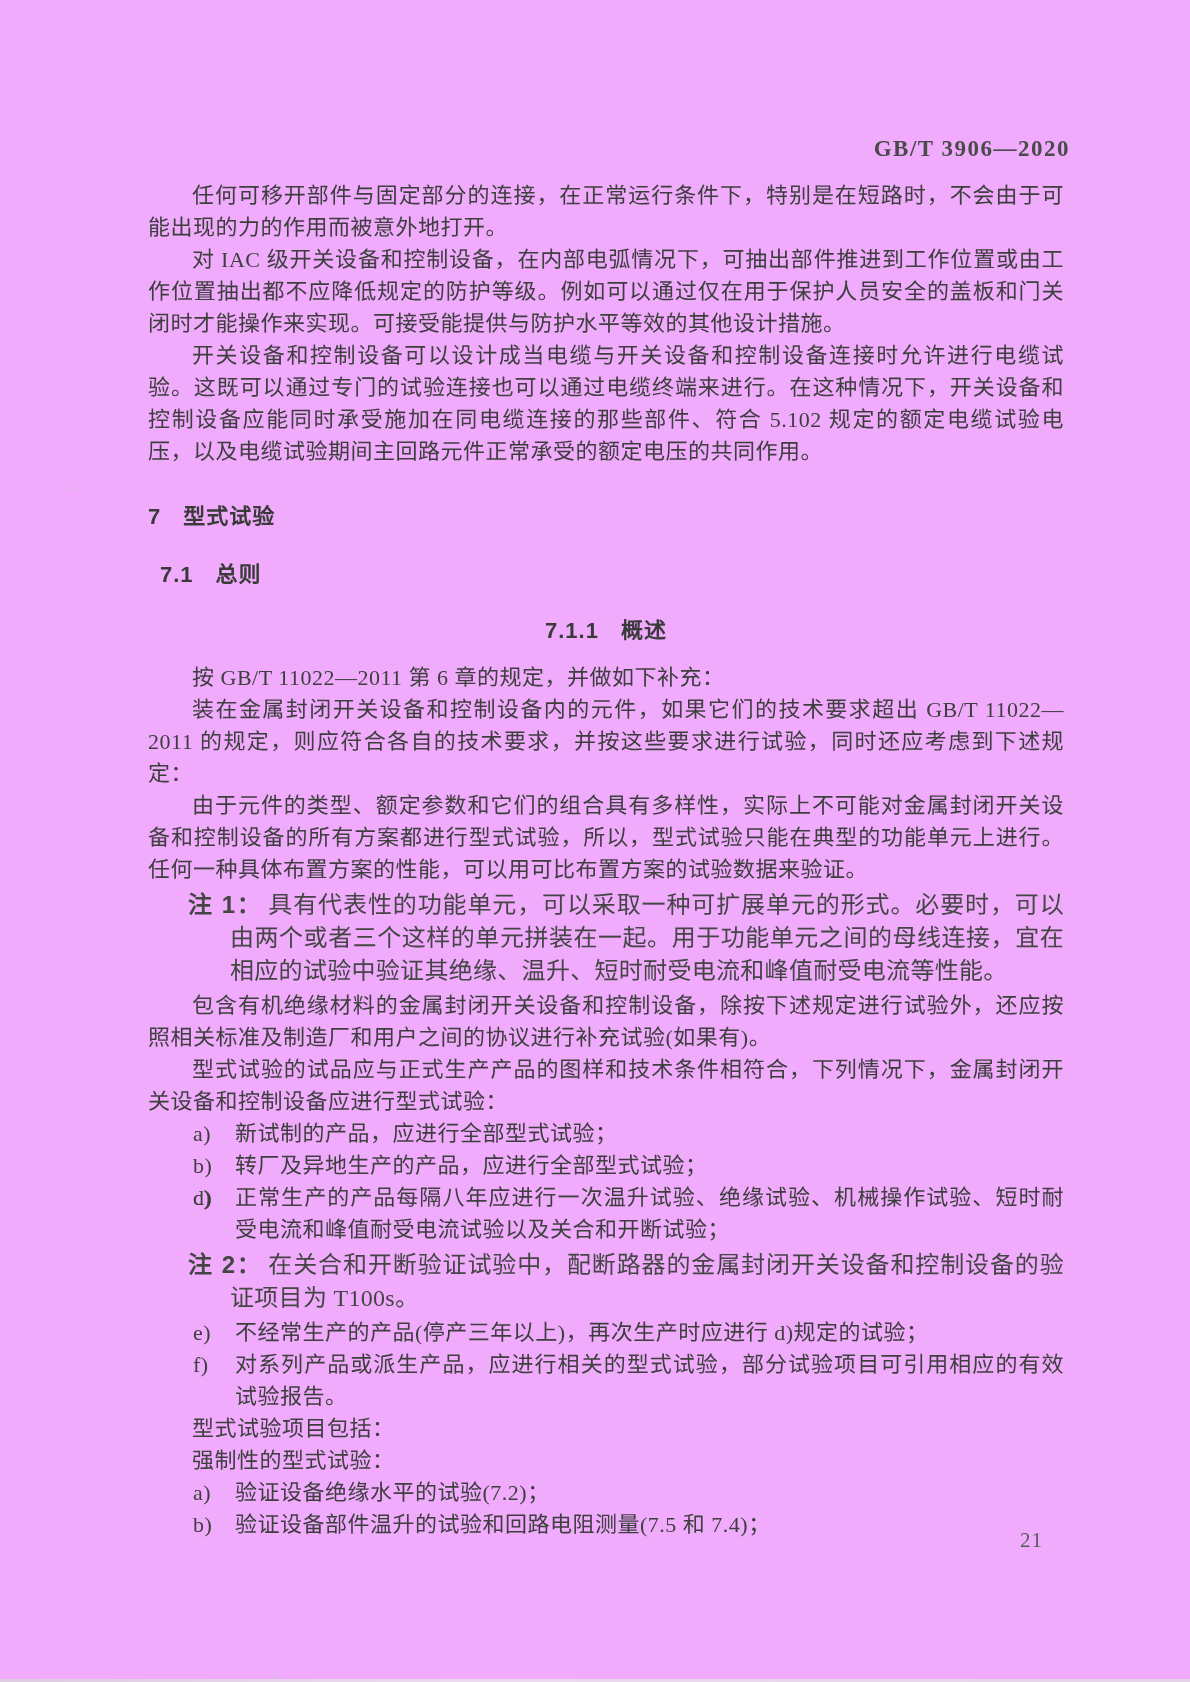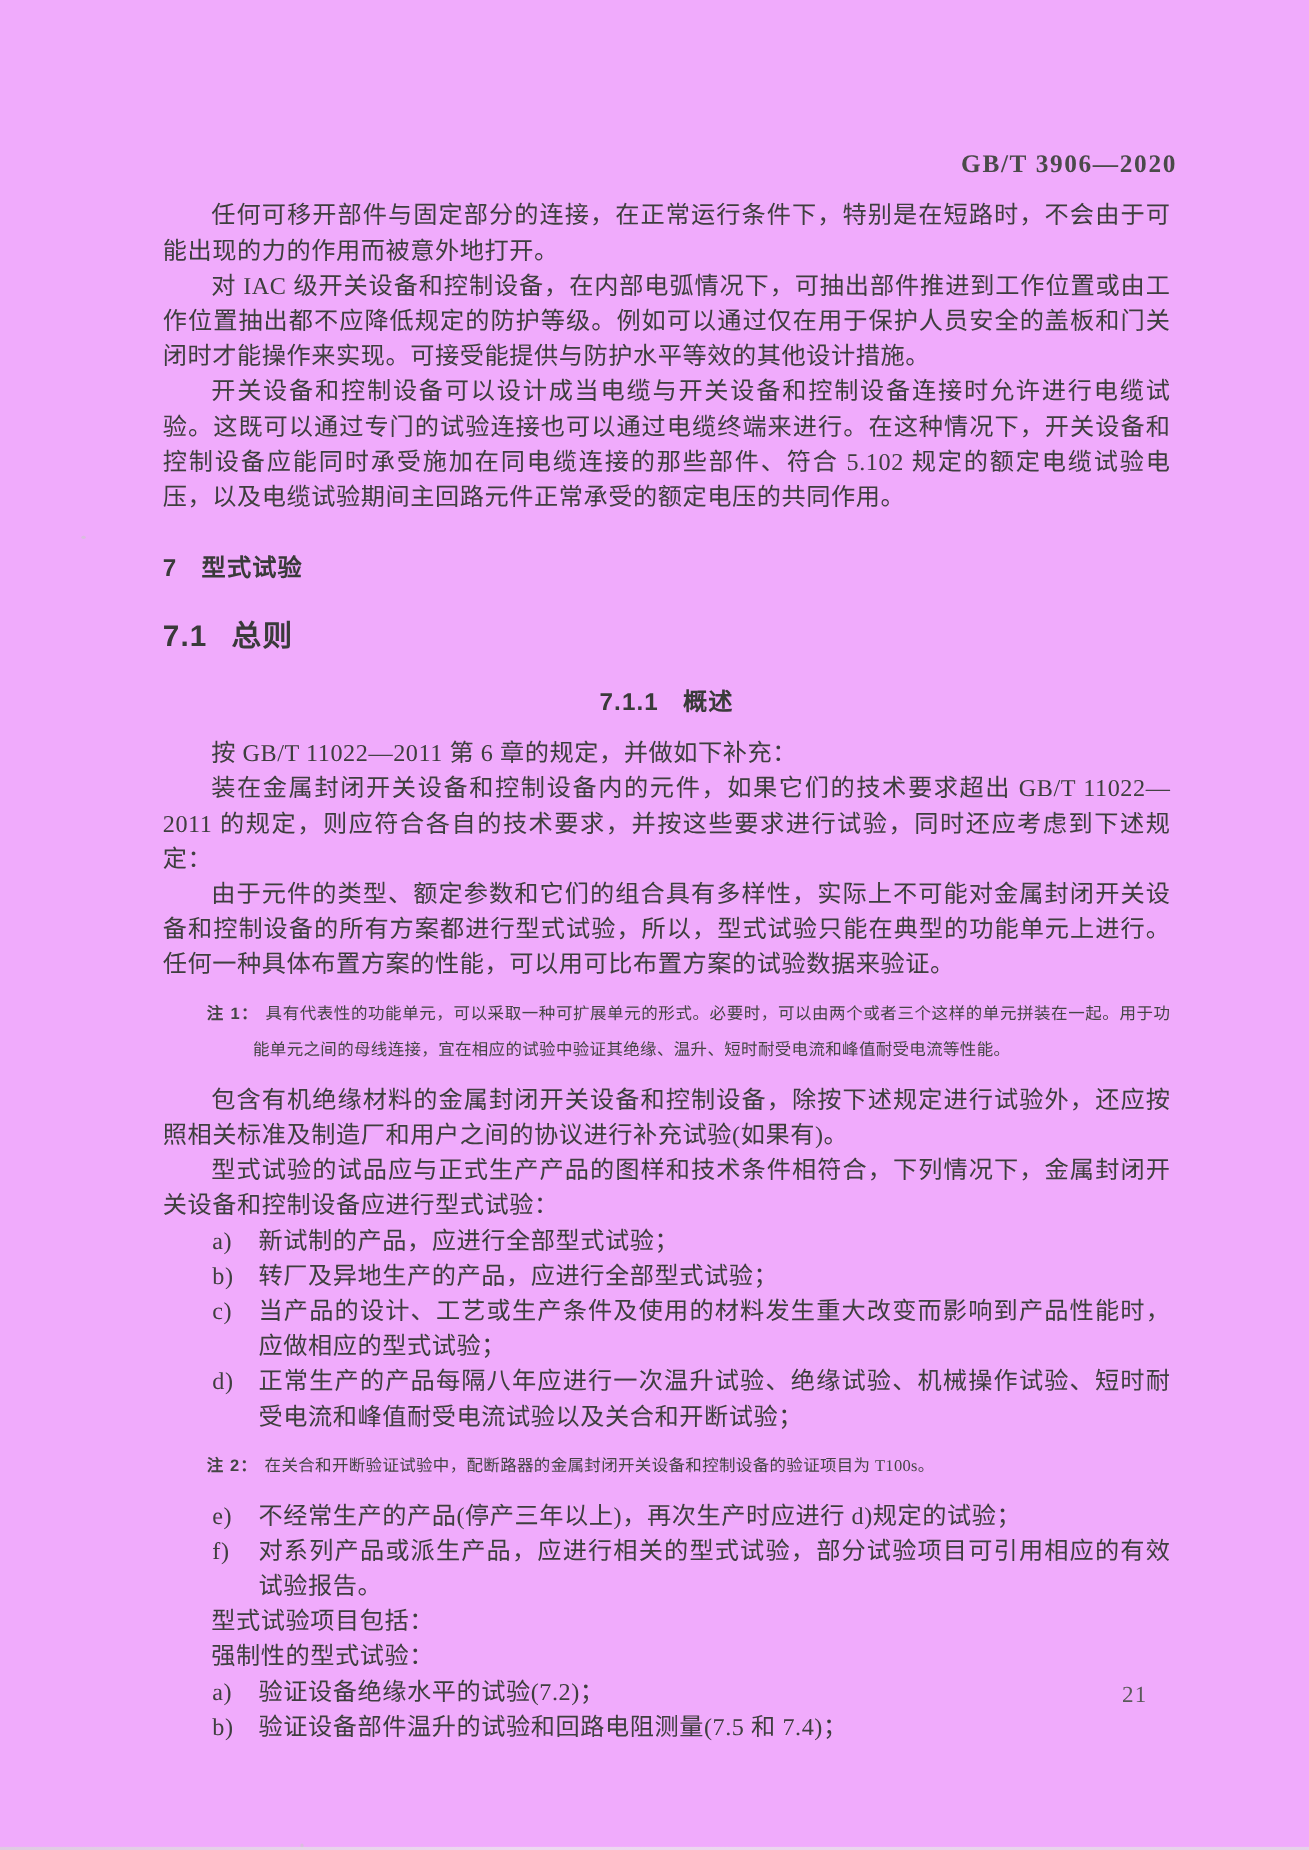--- a/index.html
+++ b/index.html
@@ -36,30 +36,30 @@
     text-align:justify; text-indent:44px; color:#3e3e3e;
     letter-spacing:.5px;
   }
 
   .h2, .h3, .h4 {
     font-family:"Liberation Sans","DejaVu Sans",sans-serif;
     font-weight:bold; color:#3a3a3a; letter-spacing:1px;
     display:flex; align-items:baseline;
   }
   .h2 { font-size:22px; margin:24px 0 26px 0; }
-  .h3 { font-size:27px; margin:22px 0 0 0; }
+  .h3 { font-size:22px; margin:22px 0 0 12px; }
   .h4 { font-size:22px; margin:20px 0 18px 0;justify-content:center; }
   .h-num { flex:0 0 auto; }
   .h-title { margin-left:22px; }
 
   .note {
-    font-size:15px; line-height:33px; color:#454545;
+    font-size:24px; line-height:33px; color:#454545;
     text-align:justify; letter-spacing:.3px;
     padding-left:82px; text-indent:-42px;
-    margin:12px 0;
+    margin:2px 0;
   }
   .note .note-label {
     font-family:"Liberation Sans","DejaVu Sans",sans-serif;
     font-weight:600; letter-spacing:1px; padding-right:6px;
   }
 
   .li {
     position:relative; padding-left:87px;
     font-size:22px; line-height:32px; text-align:justify;
     color:#3e3e3e; letter-spacing:.5px;
@@ -113,21 +113,20 @@
     <div class="li">
       <span class="li-label">a)</span>
       <span>新试制的产品，应进行全部型式试验；</span>
     </div>
     <div class="li">
       <span class="li-label">b)</span>
       <span>转厂及异地生产的产品，应进行全部型式试验；</span>
     </div>
     <div class="li">
       <span class="li-label">c)</span>
-      <span>当产品的设计、工艺或生产条件及使用的材料发生重大改变而影响到产品性能时，应做相应的型式试验；</span>
     </div>
     <div class="li">
       <span class="li-label">d)</span>
       <span>正常生产的产品每隔八年应进行一次温升试验、绝缘试验、机械操作试验、短时耐受电流和峰值耐受电流试验以及关合和开断试验；</span>
     </div>
 
     <div class="note"><span class="note-label">注 2：</span><span>在关合和开断验证试验中，配断路器的金属封闭开关设备和控制设备的验证项目为 T100s。</span></div>
 
     <div class="li">
       <span class="li-label">e)</span>

